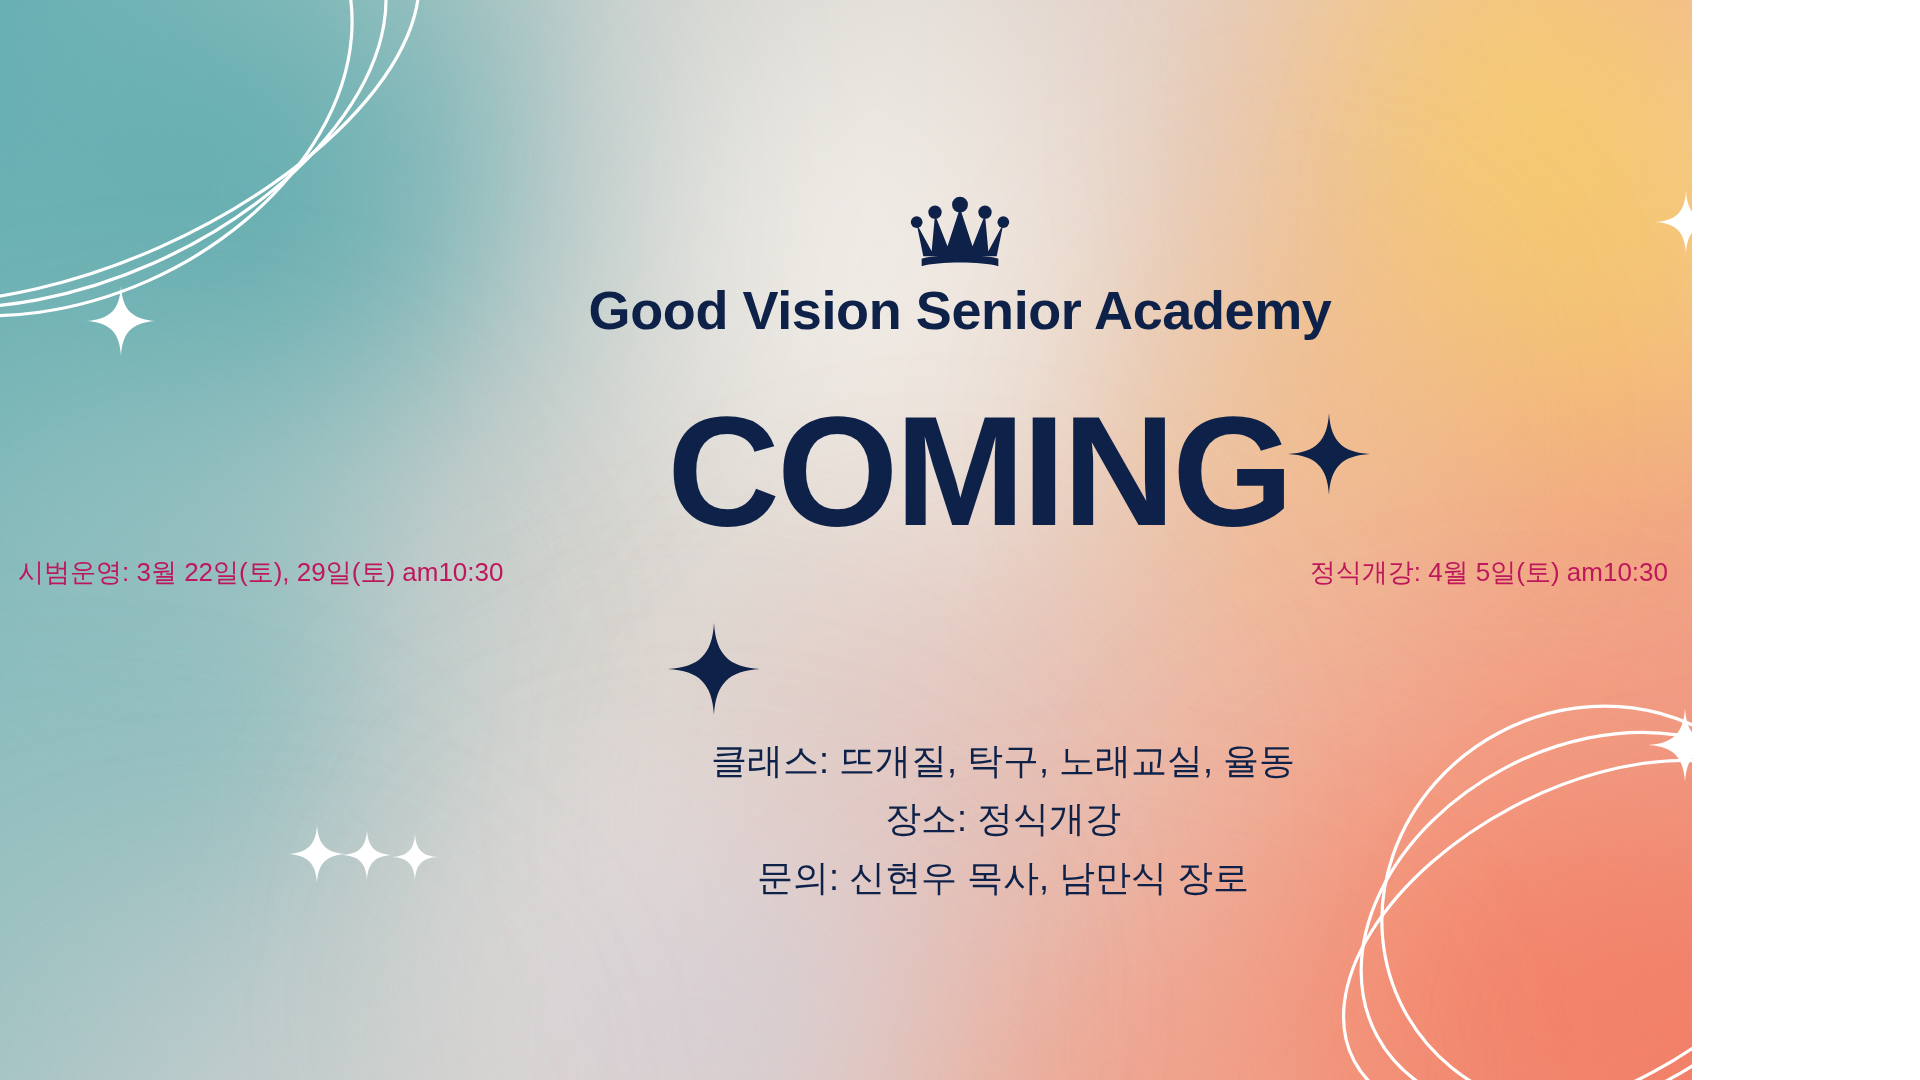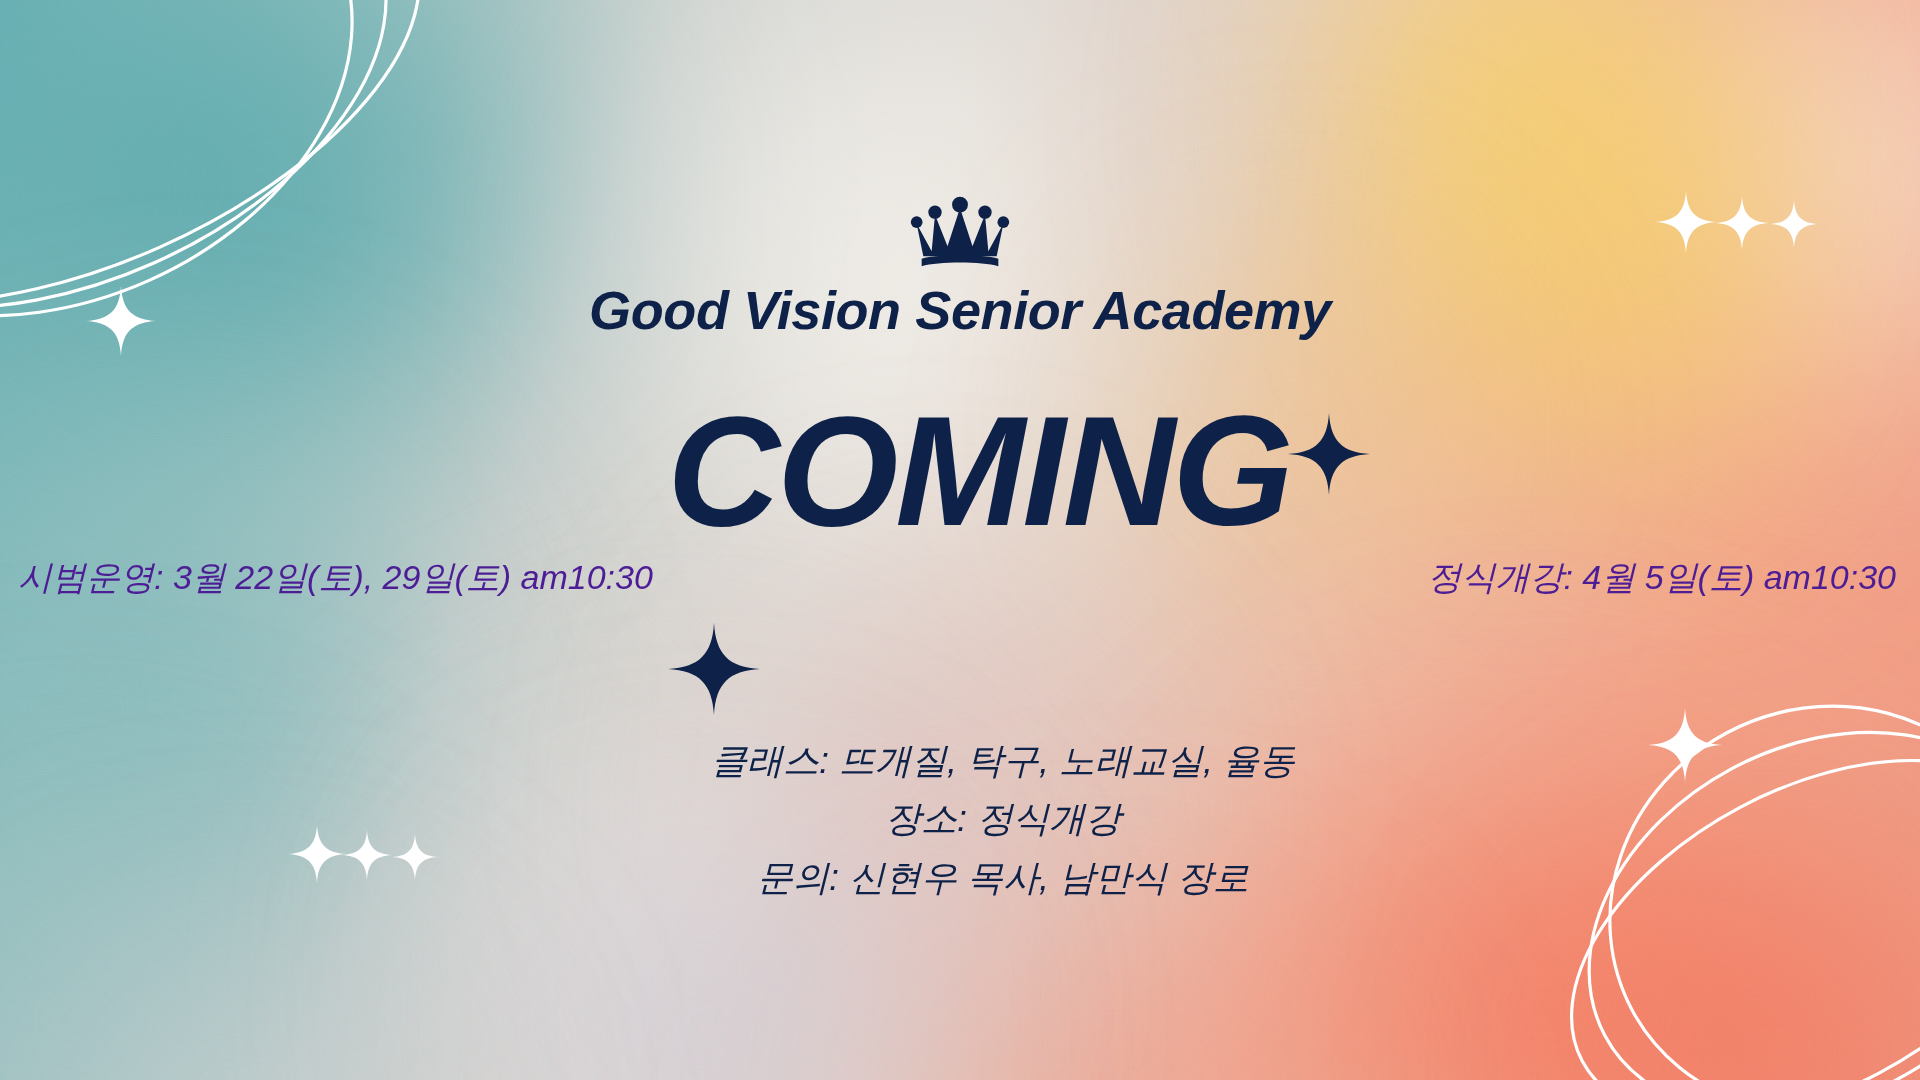--- a/index.html
+++ b/index.html
@@ -2,27 +2,26 @@
 <html><head>
 <meta charset="utf-8">
 <style>
   html, body {
     margin: 0;
     padding: 0;
     background: #ffffff;
   }
   #poster {
     position: relative;
-    width: 1920px;
+    width: 1692px;
     height: 1080px;
     overflow: hidden;
     font-family: "Liberation Sans", "DejaVu Sans", sans-serif;
     background-color: #d8d3cf;
     isolation: isolate;
-    font-style: italic;
   }
 
   
   .bg-layer {
     position: absolute;
     inset: 0;
     pointer-events: none;
   }
   .bg-base {
     background:
@@ -138,23 +137,23 @@
     line-height: 0.92;
     letter-spacing: -3px;
     padding-left: 19px;
   }
   .headline .line { display: block; }
   .headline .line-soon { letter-spacing: -1px; }
 
   .side-note {
     position: absolute;
     top: 555px;
-    font-size: 34px;
+    font-size: 26px;
     font-weight: 500;
-    color: #4c1d95;
+    color: #be185d;
     white-space: nowrap;
   }
   .side-note-left  { left: 18px; }
   .side-note-right { right: 24px; margin-left: 12px; }
 
   .details {
     position: absolute;
     top: 732px;
     left: 0;
     width: 1920px;

